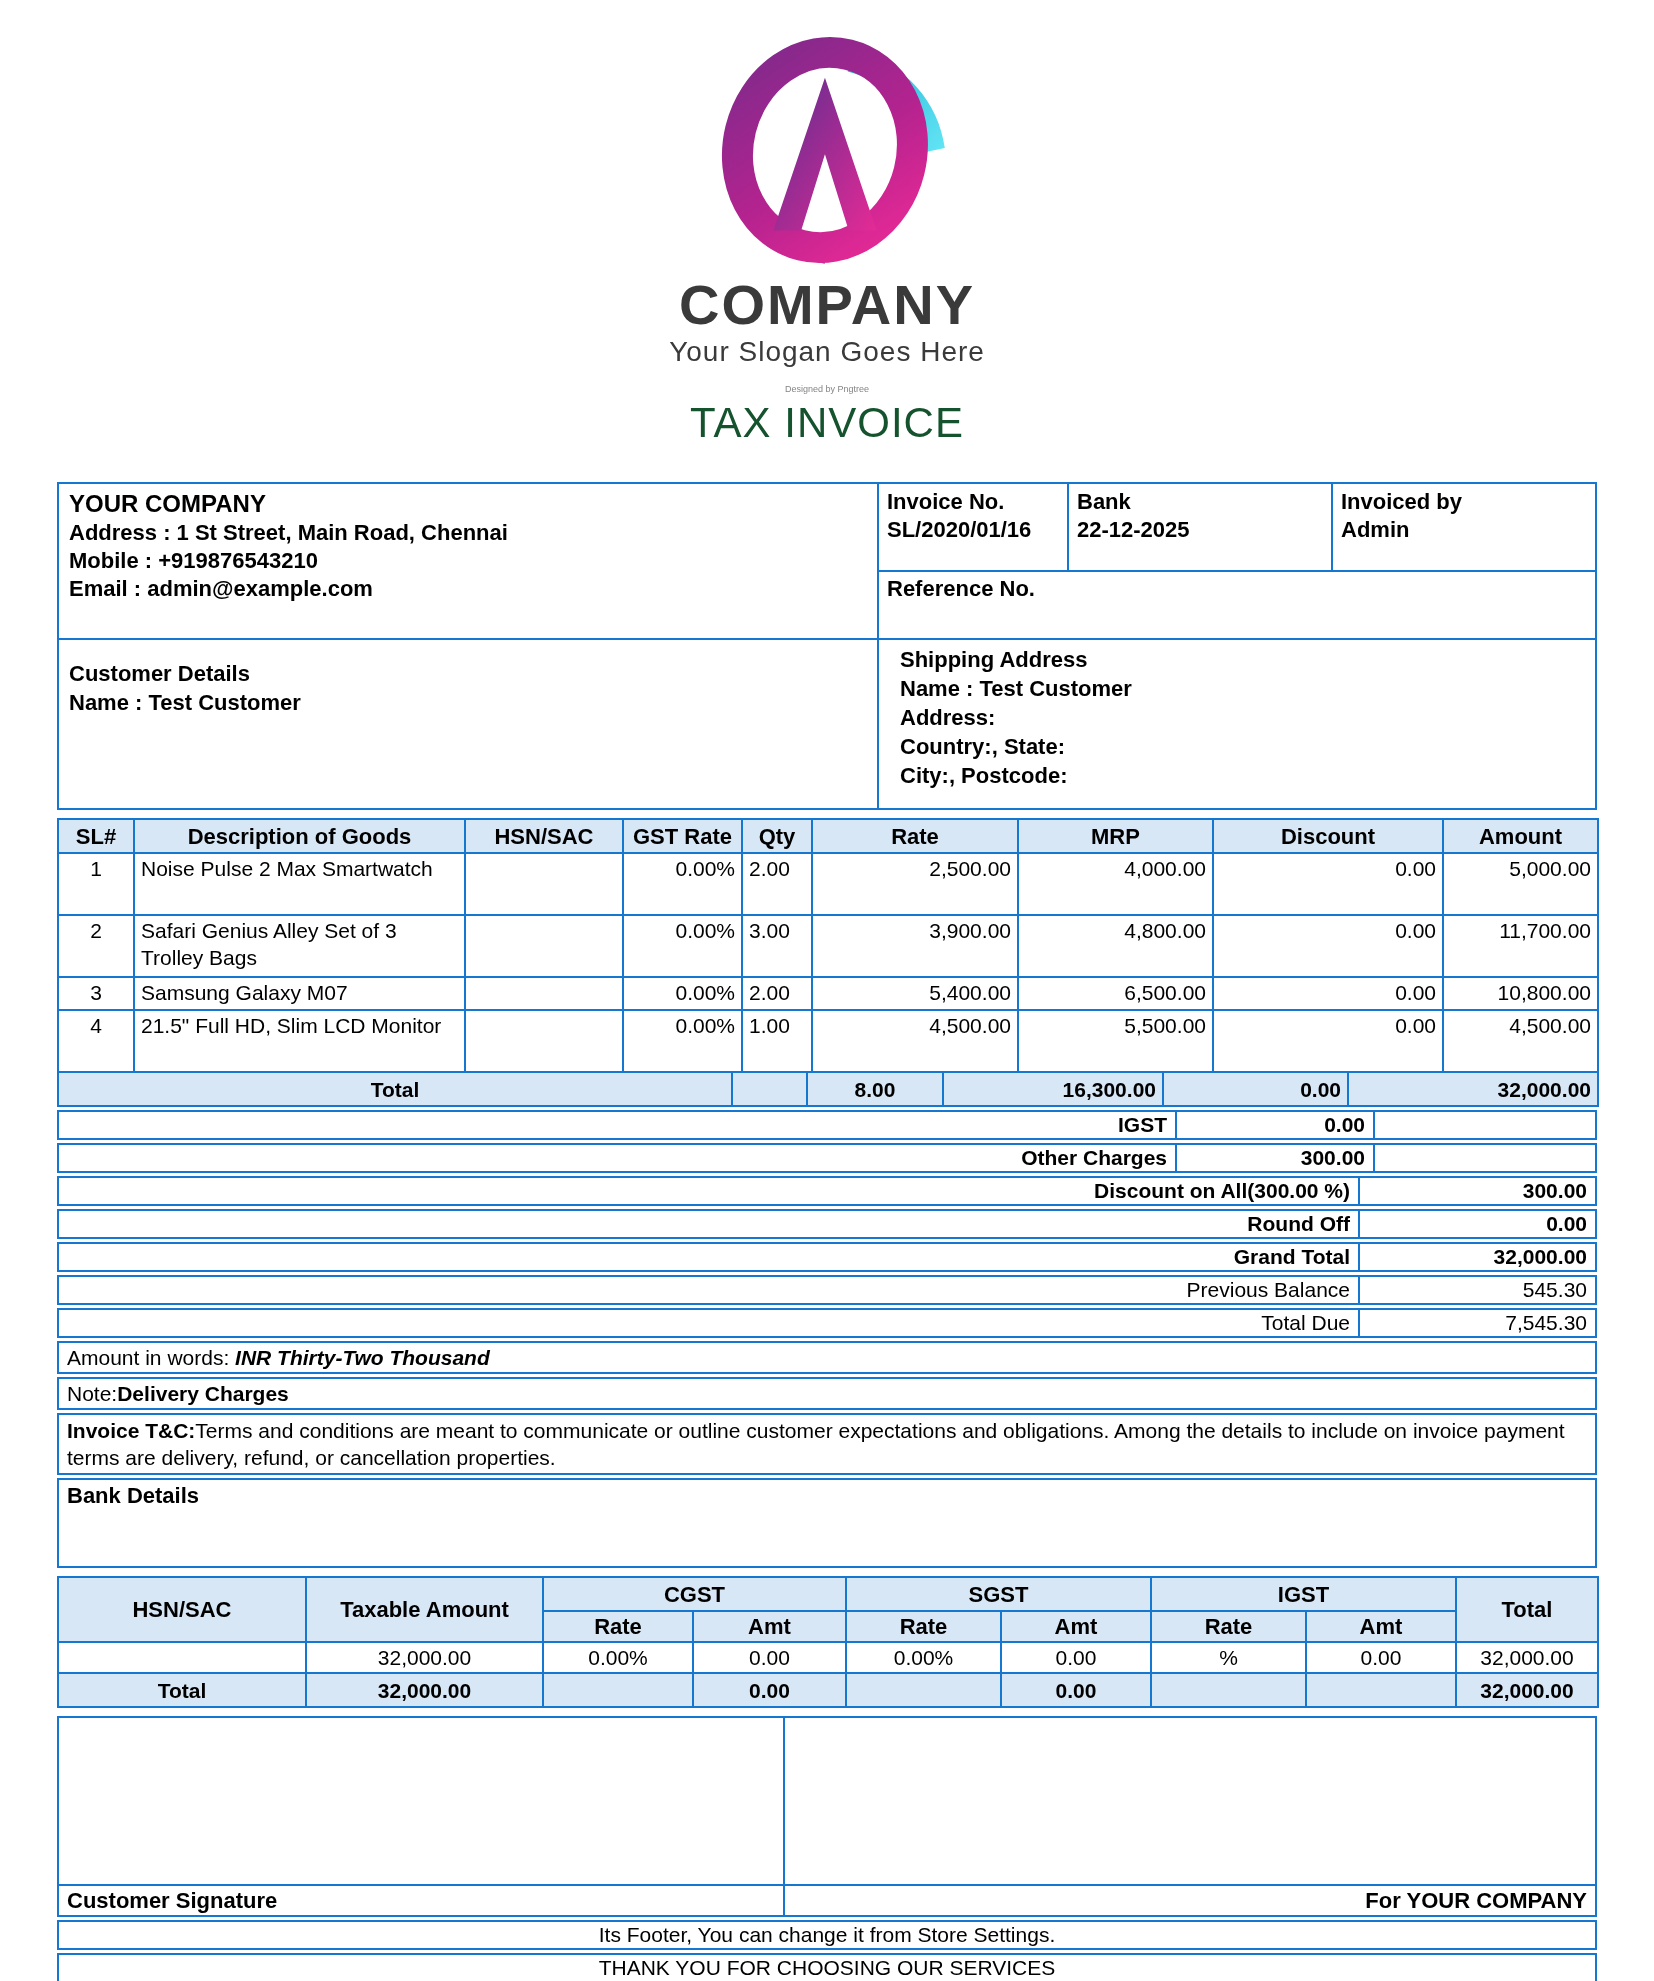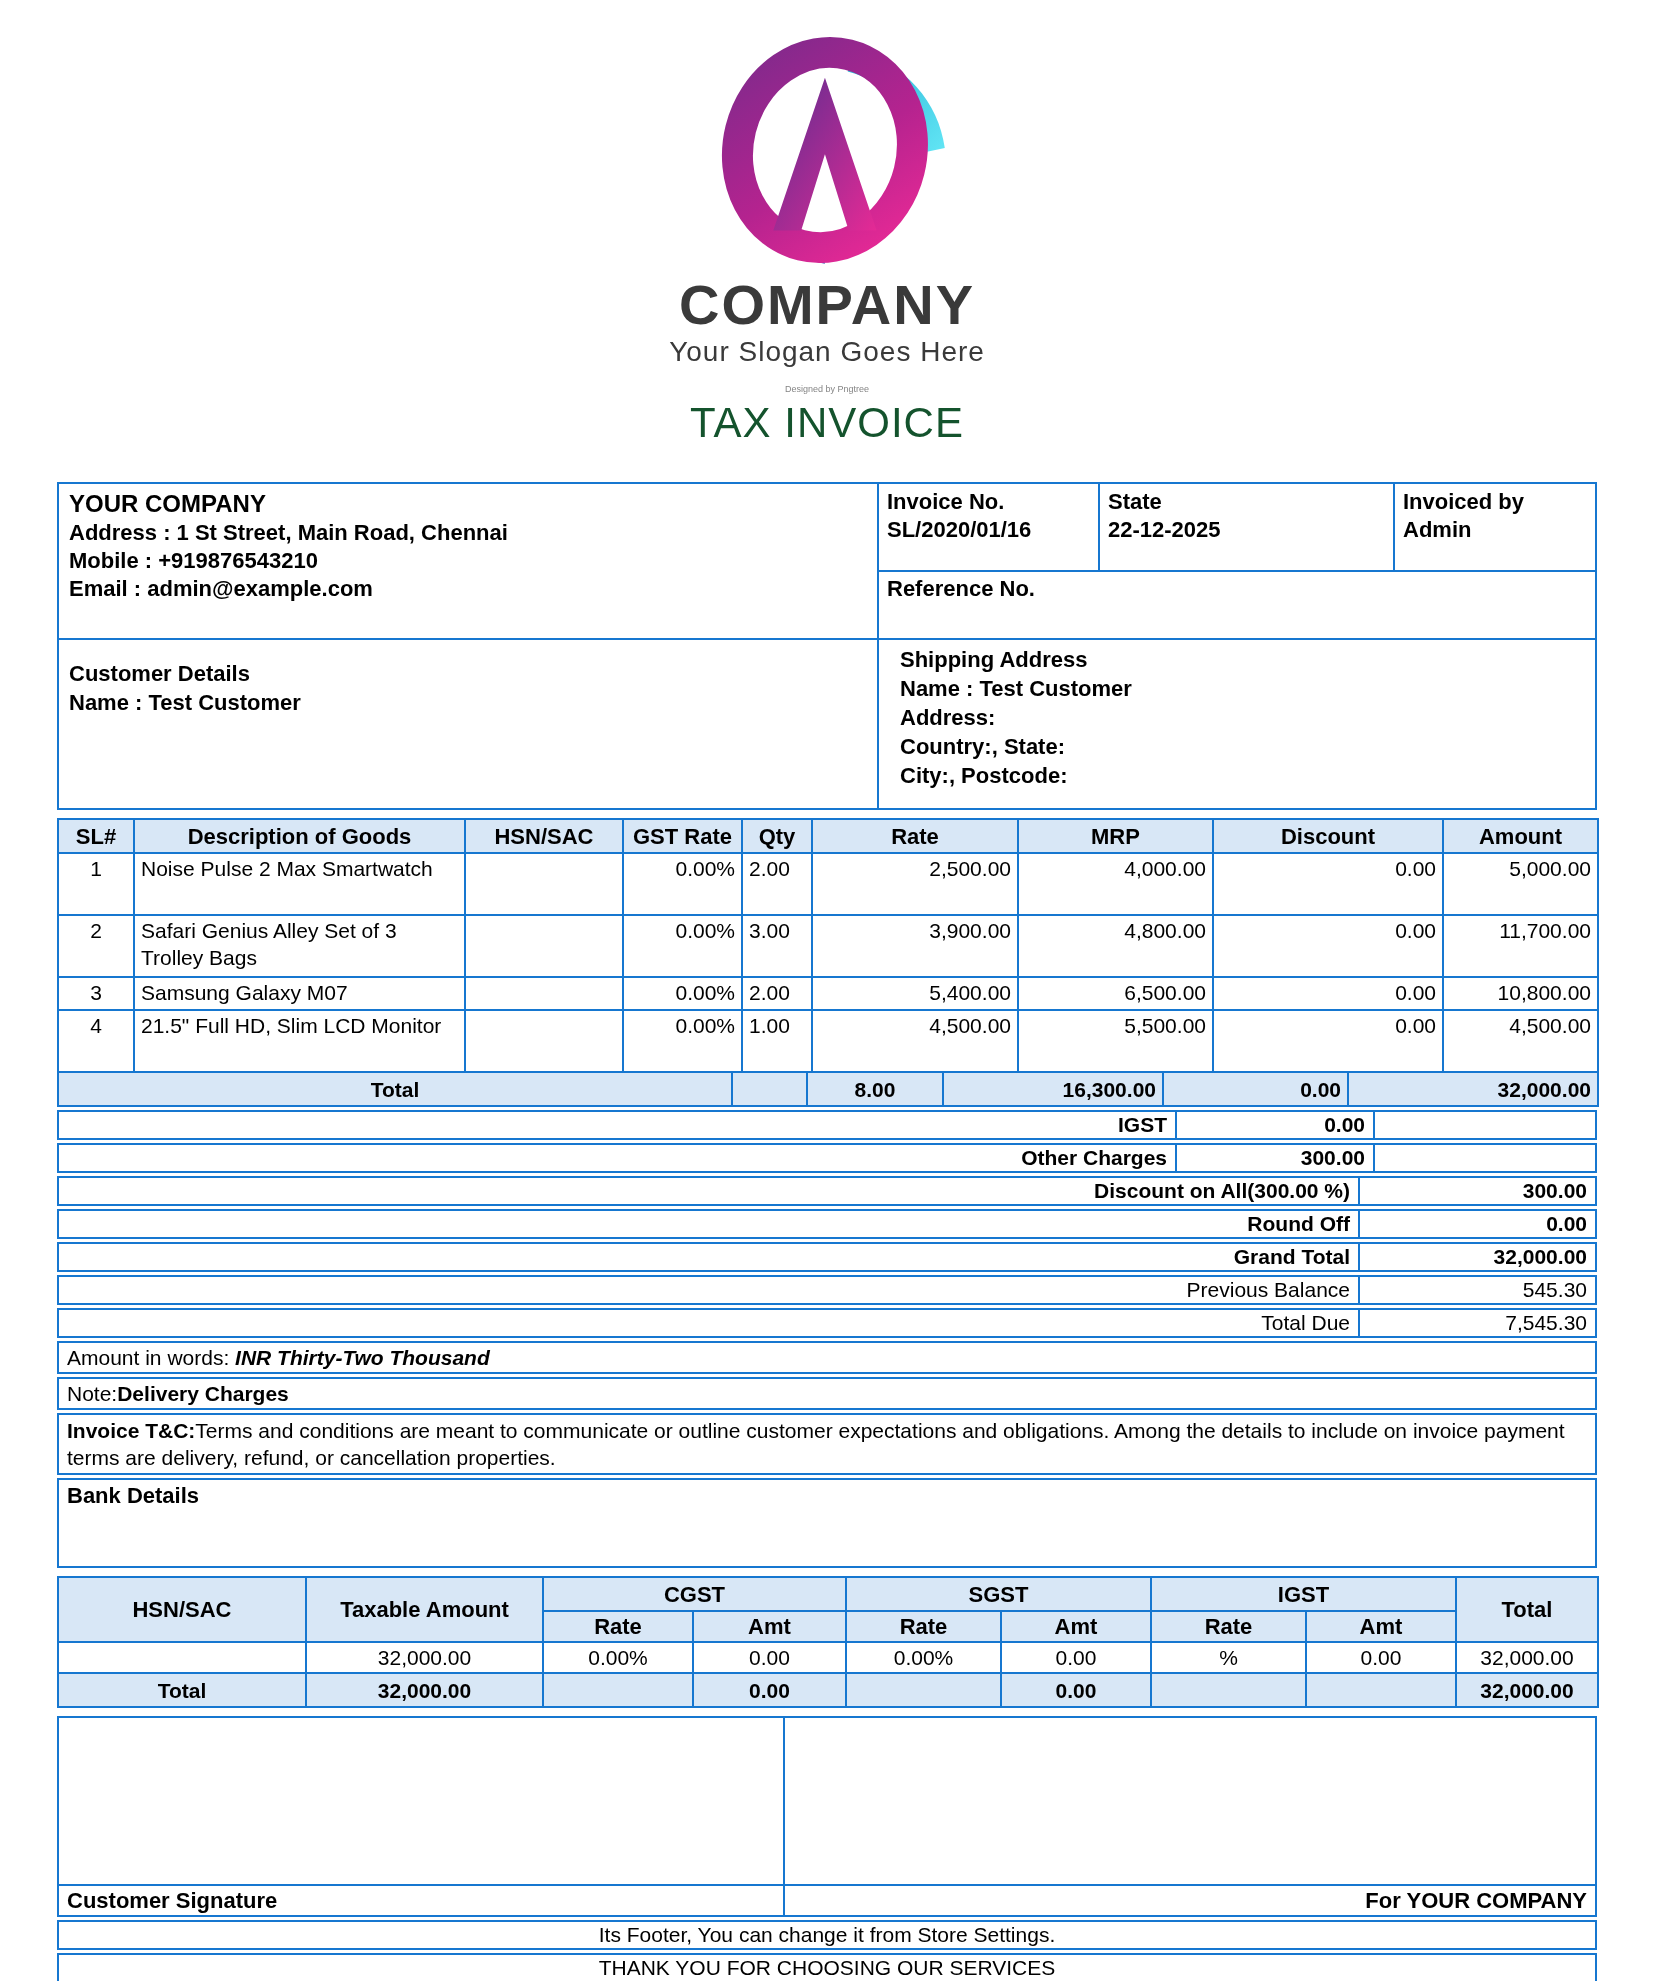--- a/index.html
+++ b/index.html
@@ -22,21 +22,21 @@
   
   .doc{margin:34px 57px 0 57px;width:1540px;font-size:21px;}
   .bx{border:2px solid var(--blue);background:#fff;}
   .b{font-weight:700;}
   
   .s1{display:flex;height:158px;}
   .s1-left{width:818px;padding:5px 10px;}
   .s1-left div{line-height:28px;font-weight:700;font-size:22px;}
   .s1-left .co{font-size:24px;line-height:30px;}
   .s1-right{flex:1;border-left:2px solid var(--blue);display:flex;flex-direction:column;}
-  .s1r-top{display:flex;height:86px;gap:31px;}
+  .s1r-top{display:flex;height:86px;}
   .cell{padding:4px 8px;font-weight:700;font-size:22px;line-height:28px;}
   .c-inv{width:188px;word-break:break-all;}
   .c-dat{width:264px;border-left:2px solid var(--blue);}
   .c-by{flex:1;border-left:2px solid var(--blue);}
   .s1r-ref{border-top:2px solid var(--blue);flex:1;padding:4px 8px;font-weight:700;font-size:22px;}
   
   .s2{display:flex;height:172px;margin-top:-2px;}
   .s2-left{width:818px;padding:19px 10px;font-weight:700;font-size:22px;line-height:29px;}
   .s2-right{flex:1;border-left:2px solid var(--blue);padding:5px 21px;font-weight:700;font-size:22px;line-height:29px;}
   
@@ -120,21 +120,21 @@
       <div>Mobile : +919876543210</div>
       <div>Email : admin@example.com</div>
     </div>
     <div class="s1-right">
       <div class="s1r-top">
         <div class="cell c-inv">
           <div>Invoice No.</div>
           <div>SL/2020/01/16</div>
         </div>
         <div class="cell c-dat">
-          <div>State</div>
+          <div>Bank</div>
           <div>22-12-2025</div>
         </div>
         <div class="cell c-by">
           <div>Invoiced by</div>
           <div>Admin</div>
         </div>
       </div>
       <div class="s1r-ref">Reference No.</div>
     </div>
   </div>

